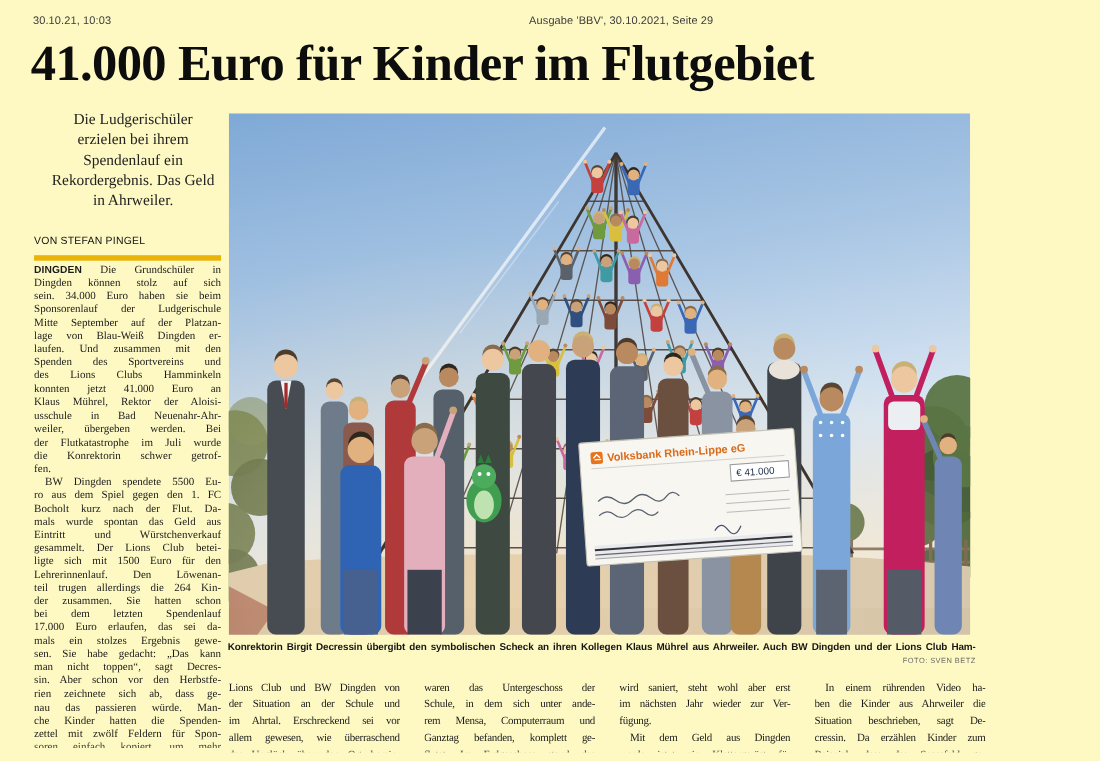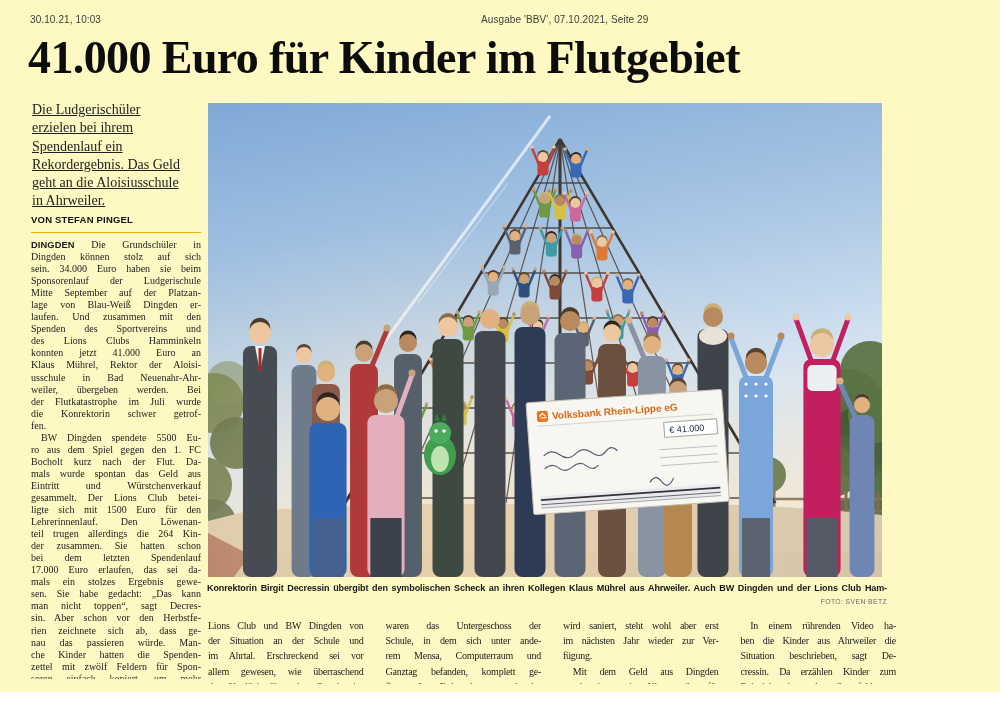--- a/index.html
+++ b/index.html
@@ -10,25 +10,25 @@
   .meta-left{left:30px;}
   .meta-center{left:481px;}
 
   .headline{position:absolute;left:28px;top:31px;margin:0;white-space:nowrap;
             font-family:"Liberation Serif","DejaVu Serif",serif;font-weight:bold;
             font-size:46px;letter-spacing:-0.6px;color:#0d0d0d;}
 
   .lede{position:absolute;left:32px;top:101px;width:178px;
         font-family:"Liberation Serif","DejaVu Serif",serif;
         font-size:14px;line-height:18.3px;color:#222;}
-  .lede .jline{text-align:left;text-align-last:auto;text-decoration:underline;}
+  .lede .jline{text-align:center;text-align-last:auto;}
 
   .byline{position:absolute;left:31px;top:214px;width:170px;
-          font-size:9.5px;font-weight:bold;color:#111;letter-spacing:.2px;
-          padding-bottom:7px;border-bottom:1px solid #eab308;}
+          font-size:9.5px;font-weight:normal;color:#111;letter-spacing:.2px;
+          padding-bottom:7px;border-bottom:5px solid #eab308;}
 
   .bodycol{position:absolute;left:31px;top:239px;width:170px;
            font-family:"Liberation Serif","DejaVu Serif",serif;
            font-size:10px;line-height:12.05px;color:#1b1b1b;}
 
   .jline{display:block;text-align:justify;text-align-last:justify;overflow:hidden;white-space:normal;}
   .jline.noj{text-align-last:left;}
   .clip{height:6px;overflow:hidden;opacity:.85;}
 
   .dateline{font-family:"Liberation Sans",sans-serif;font-weight:bold;font-size:9.3px;letter-spacing:.1px;}
@@ -50,30 +50,29 @@
   .footer{position:absolute;top:682px;font-size:12px;color:#3d3d3d;margin-top:12px;}
   .footer-url{left:30px;}
   .footer-page{right:28px;}
 </style>
 </head>
 <body>
 
 <div class="page">
 
   <div class="meta meta-left">30.10.21, 10:03</div>
-  <div class="meta meta-center">Ausgabe 'BBV', 07.10.2021, Seite 29</div>
+  <div class="meta meta-center">Ausgabe 'BBV', 30.10.2021, Seite 29</div>
 
   <h1 class="headline">41.000 Euro für Kinder im Flutgebiet</h1>
 
   <div class="lede">
       <div class="jline">Die Ludgerischüler</div>
       <div class="jline">erzielen bei ihrem</div>
       <div class="jline">Spendenlauf ein</div>
       <div class="jline">Rekordergebnis. Das Geld</div>
-      <div class="jline">geht an die Aloisiusschule</div>
       <div class="jline">in Ahrweiler.</div>
     </div>
 
   <div class="byline">VON STEFAN PINGEL</div>
 
   <div class="bodycol">
     <div>
       <div class="jline"><b class="dateline">DINGDEN</b><span> Die Grundschüler in</span></div>
       <div>
           <div class="jline">Dingden können stolz auf sich</div>

